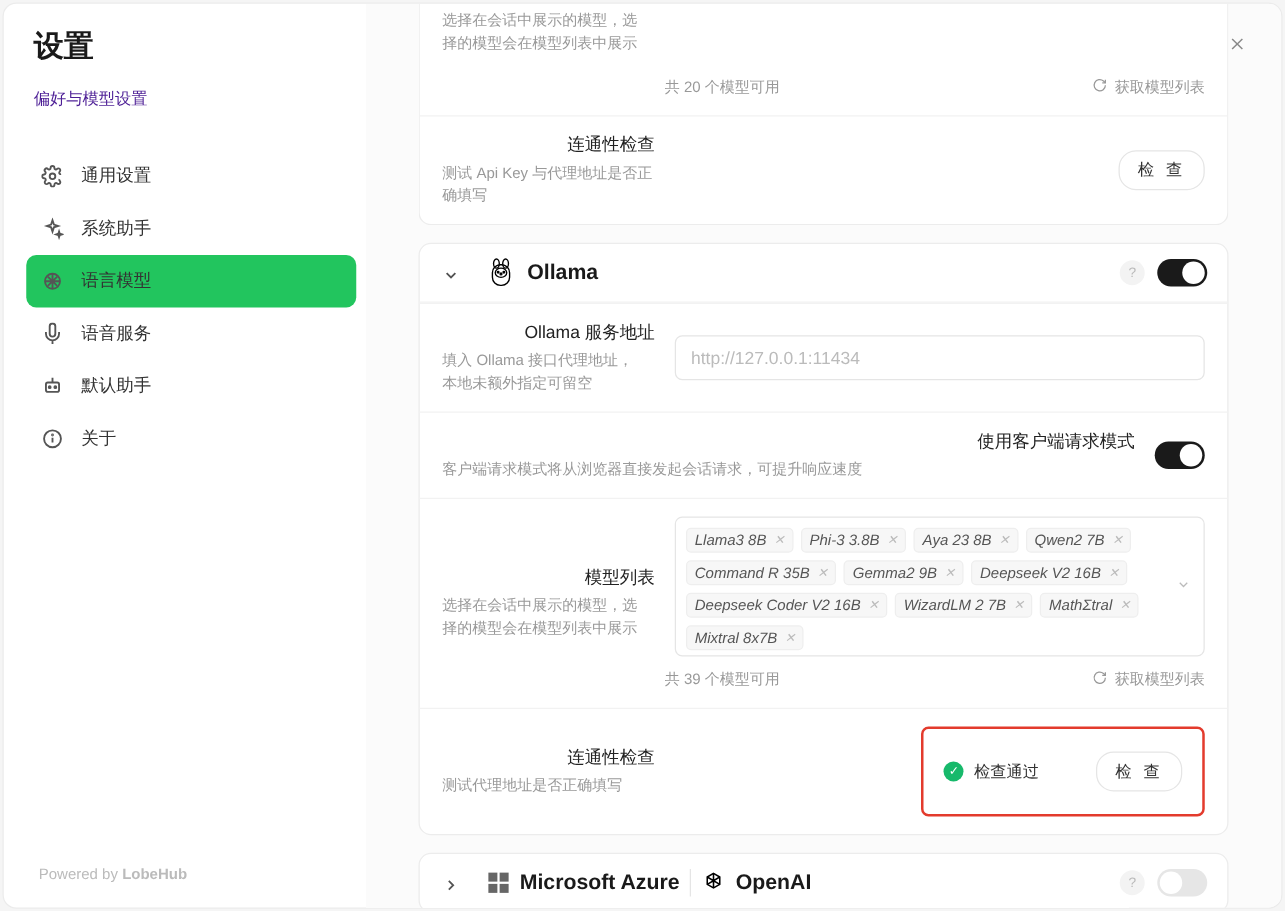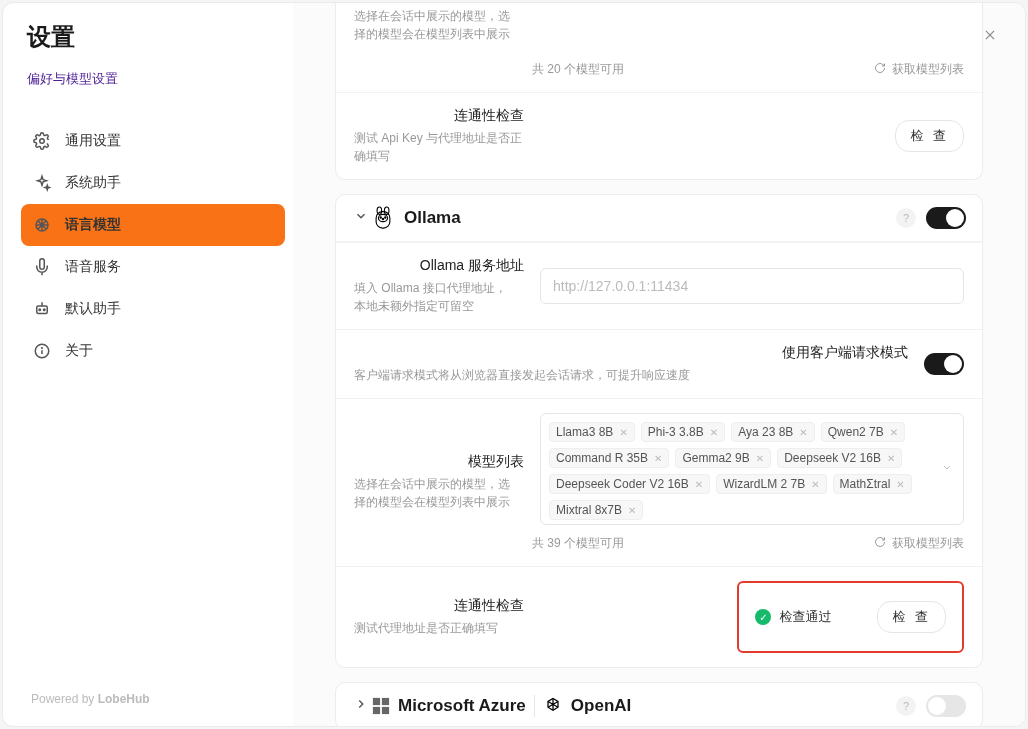--- a/index.html
+++ b/index.html
@@ -47,22 +47,22 @@
       display: flex;
       align-items: center;
       gap: 14px;
       padding: 12px 12px;
       font-size: 14px;
       color: #333;
       border-radius: 8px;
       cursor: pointer;
     }
     .sidebar-item.active {
-      background: #f97316;
-      font-weight: 700;
+      background: #22c55e;
+      font-weight: 400;
     }
     .sidebar-icon { width: 18px; height: 18px; display: flex; align-items: center; justify-content: center; color: #555; }
     .sidebar-footer {
       margin-top: auto;
       font-size: 12px;
       color: #bbb;
       padding: 8px 10px;
     }
     .sidebar-footer b { font-weight: 700; }
 
@@ -175,23 +175,23 @@
     .get-model-list {
       display: flex;
       align-items: center;
       gap: 6px;
       cursor: pointer;
     }
 
     
     .provider-header {
       display: flex;
-      align-items: flex-start;
+      align-items: flex-end;
       padding: 12px 16px;
-      gap: 2px;
+      gap: 20px;
       cursor: pointer;
       border-bottom: 1px solid #f2f2f2;
     }
     .provider-header.collapsed { border-bottom: none; }
     .chevron {
       width: 18px; height: 18px; display: flex; align-items: center; justify-content: center;
       color: #555;
     }
     .provider-name {
       font-size: 17px;
@@ -241,20 +241,21 @@
       background: #f7f7f7;
       border: 1px solid #eee;
       border-radius: 4px;
       padding: 2px 6px;
       font-size: 12px;
       color: #555;
       display: flex;
       align-items: center;
       gap: 6px;
       cursor: pointer;
+      font-style: italic;
     }
     .tag .x { color: #bbb; font-size: 10px; }
 
     
     .check-area {
       display: flex;
       align-items: center;
       gap: 14px;
       border: 2px solid #e33b2d;
       border-radius: 6px;

